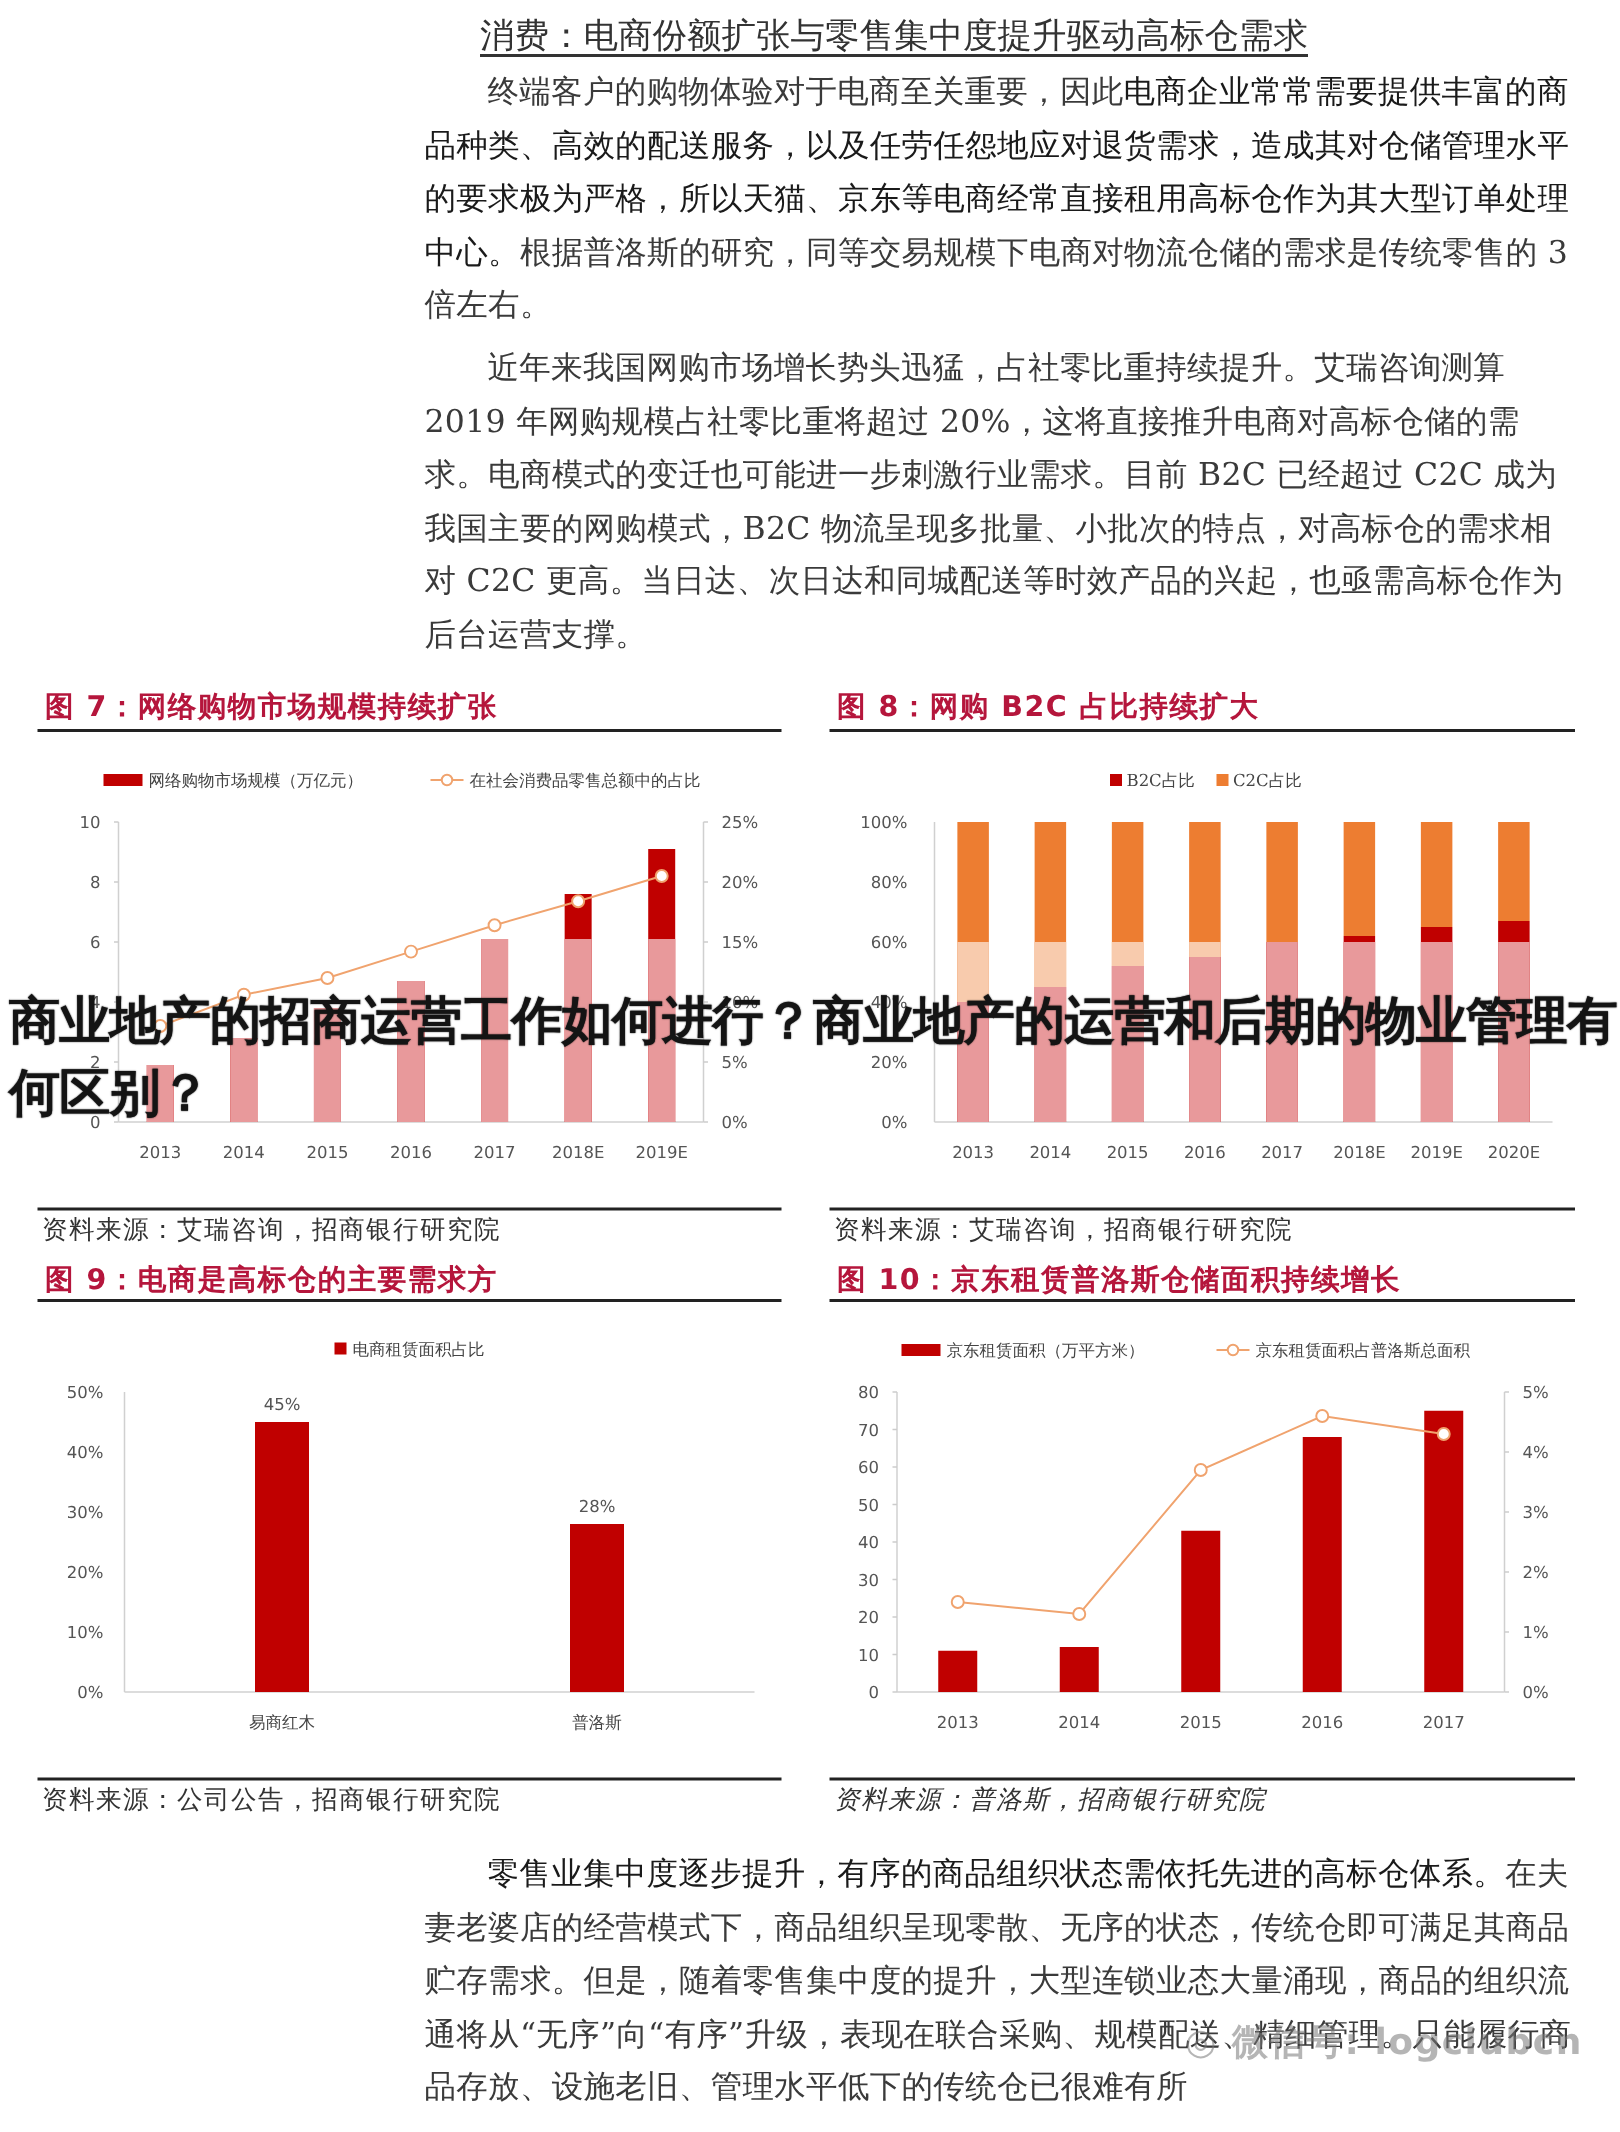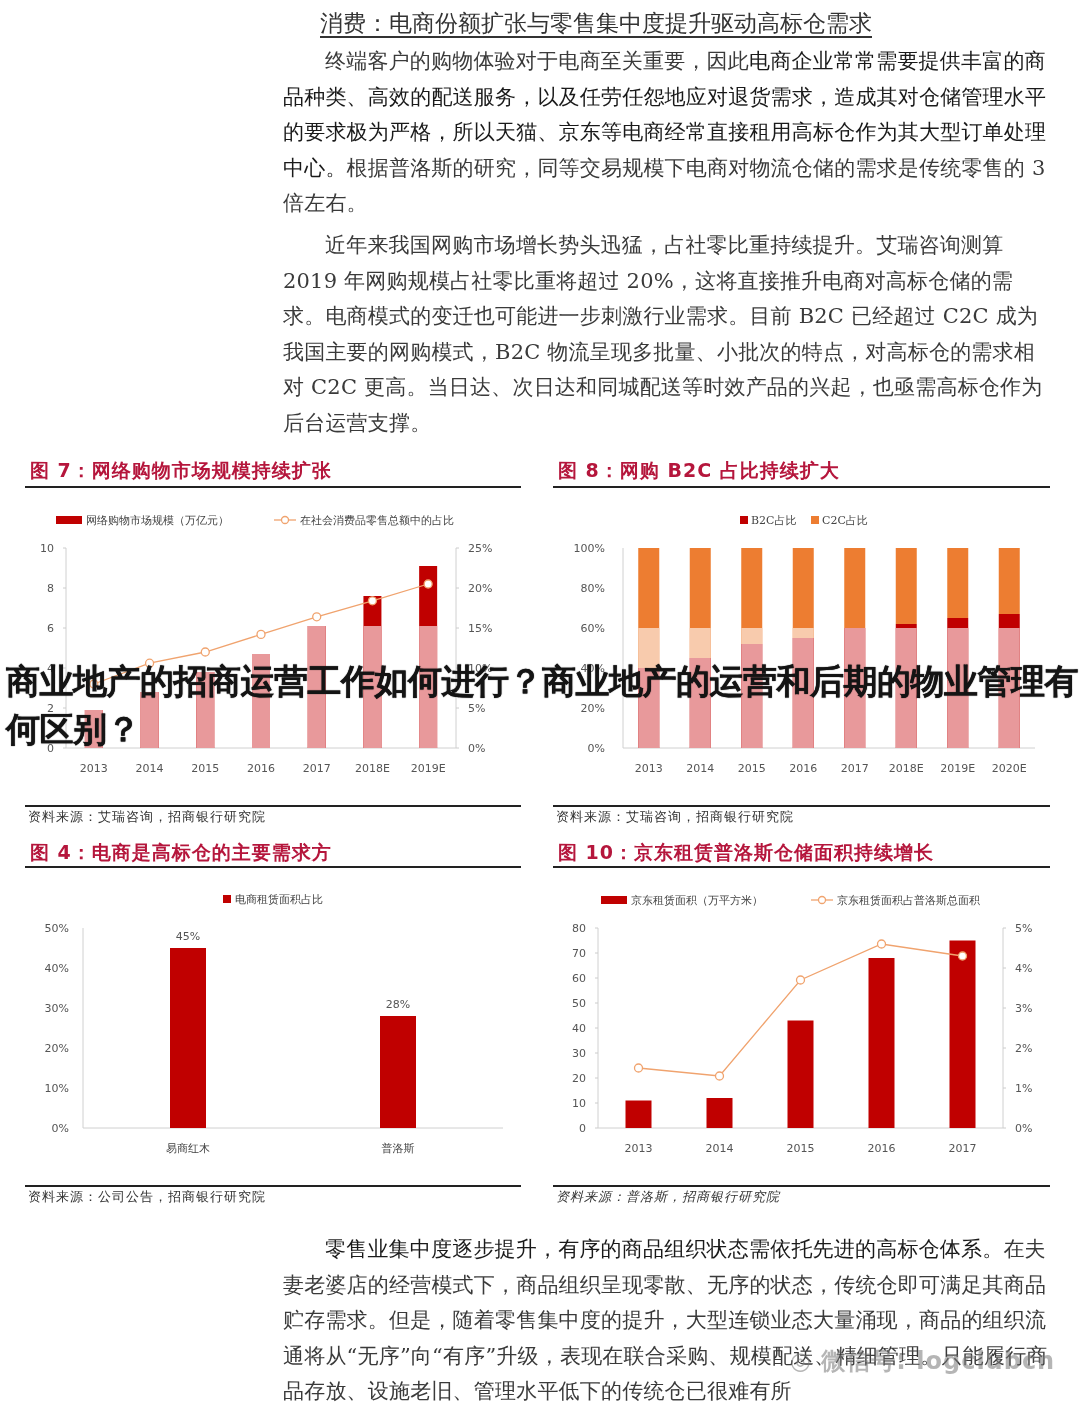--- a/index.html
+++ b/index.html
@@ -3,21 +3,21 @@
 <meta charset="utf-8">
 <style>
   html,body{margin:0;padding:0;background:#fff;}
   body{width:1080px;height:1421px;position:relative;overflow:hidden;font-family:"DejaVu Serif","Liberation Serif",serif;color:#333;}
   .para{position:absolute;left:283px;width:770px;font-size:21px;line-height:35.5px;color:#3a3a3a;letter-spacing:0.2px;}
   .para p{margin:0;text-indent:2em;}
   .para b{color:#1a1a1a;font-weight:normal;}
   .heading{position:absolute;left:320px;top:8px;font-size:23px;color:#333;text-decoration:underline;text-underline-offset:5px;}
   .fig-title{position:absolute;font-size:19px;font-weight:bold;color:#b5163c;font-family:"DejaVu Sans","Liberation Sans",sans-serif;letter-spacing:1px;}
   .rule{position:absolute;height:2px;background:#222;}
-  .source{position:absolute;font-size:13px;color:#333;letter-spacing:1px;}
+  .source{position:absolute;font-size:17px;color:#333;letter-spacing:1px;}
   .chart{position:absolute;}
   .chart svg{display:block;}
   .overlay-title{position:absolute;left:6px;top:660px;width:1074px;font-family:Liberation Mono, monospace;font-weight:900;font-size:34px;line-height:48px;color:#141414;letter-spacing:-0.5px;
     text-shadow:0 0 1px #000;}
   .watermark{position:absolute;left:790px;top:1345px;font-family:"DejaVu Sans","Liberation Sans",sans-serif;font-size:24px;color:rgba(120,120,120,0.55);letter-spacing:1px;font-weight:bold;}
   .axis-text{font-family:"DejaVu Sans","Liberation Sans",sans-serif;font-size:11px;fill:#555;}
   .legend-text{font-family:"DejaVu Serif","Liberation Serif",serif;font-size:11px;fill:#444;}
 </style>
 </head>
 <body>
@@ -27,21 +27,21 @@
 <div class="para" style="top:44px;">
   <p><span>终端客户的购物体验对于电商至关重要，因此</span><b>电商企业常常需要提供丰富的商品种类、高效的配送服务，以及任劳任怨地应对退货需求，造成其对仓储管理水平的要求极为严格，所以天猫、京东等电商经常直接租用高标仓作为其大型订单处理中心。</b><span>根据普洛斯的研究，同等交易规模下电商对物流仓储的需求是传统零售的 3 倍左右。</span></p>
 </div>
 
 <div class="para" style="top:228px;">
   <p>近年来我国网购市场增长势头迅猛，占社零比重持续提升。艾瑞咨询测算 2019 年网购规模占社零比重将超过 20%，这将直接推升电商对高标仓储的需求。电商模式的变迁也可能进一步刺激行业需求。目前 B2C 已经超过 C2C 成为我国主要的网购模式，B2C 物流呈现多批量、小批次的特点，对高标仓的需求相对 C2C 更高。当日达、次日达和同城配送等时效产品的兴起，也亟需高标仓作为后台运营支撑。</p>
 </div>
 
 <div class="fig-title" style="left:30px;top:458px;">图 7：网络购物市场规模持续扩张</div>
 <div class="rule" style="left:25px;top:486px;width:496px;"></div>
-<div class="chart" style="left:16px;top:500px;">
+<div class="chart" style="left:29px;top:500px;">
   <svg id="chart7" width="496" height="290">
       <rect x="40" y="16" width="26" height="8" fill="#c00000"></rect>
       <text x="70" y="24" class="legend-text">网络购物市场规模（万亿元）</text>
       <line x1="258" y1="20" x2="280" y2="20" stroke="#f0a36e" stroke-width="1.3"></line>
       <circle cx="269" cy="20" r="3.5" fill="#fff" stroke="#f0a36e" stroke-width="1.3"></circle>
       <text x="284" y="24" class="legend-text">在社会消费品零售总额中的占比</text>
       <line x1="50" y1="48" x2="50" y2="248" stroke="#d0d0d0"></line>
       <line x1="440" y1="48" x2="440" y2="248" stroke="#d0d0d0"></line>
       <line x1="50" y1="248" x2="440" y2="248" stroke="#d0d0d0"></line>
       <text x="38" y="252" class="axis-text" text-anchor="end">0</text>
@@ -152,21 +152,21 @@
       <text x="404.75" y="272" class="axis-text" text-anchor="middle">2019E</text>
       <rect x="445.75" y="48" width="21" height="66" fill="#ed7d31"></rect>
       <rect x="445.75" y="114" width="21" height="134" fill="#c00000"></rect>
       <rect x="445.75" y="128" width="21" height="120" fill="#e8999b"></rect>
       <text x="456.25" y="272" class="axis-text" text-anchor="middle">2020E</text>
     </svg>
 </div>
 <div class="rule" style="left:553px;top:805px;width:497px;height:1.5px;"></div>
 <div class="source" style="left:556px;top:808px;">资料来源：艾瑞咨询，招商银行研究院</div>
 
-<div class="fig-title" style="left:30px;top:840px;">图 4：电商是高标仓的主要需求方</div>
+<div class="fig-title" style="left:30px;top:840px;">图 9：电商是高标仓的主要需求方</div>
 <div class="rule" style="left:25px;top:866px;width:496px;"></div>
 <div class="chart" style="left:25px;top:880px;">
   <svg id="chart9" width="496" height="290">
       <rect x="198" y="15" width="8" height="8" fill="#c00000"></rect>
       <text x="210" y="23" class="legend-text">电商租赁面积占比</text>
       <line x1="58" y1="48" x2="58" y2="248" stroke="#d0d0d0"></line>
       <line x1="58" y1="248" x2="478" y2="248" stroke="#d0d0d0"></line>
       <text x="44" y="252" class="axis-text" text-anchor="end">0%</text>
       <text x="44" y="212" class="axis-text" text-anchor="end">10%</text>
       <text x="44" y="172" class="axis-text" text-anchor="end">20%</text>

